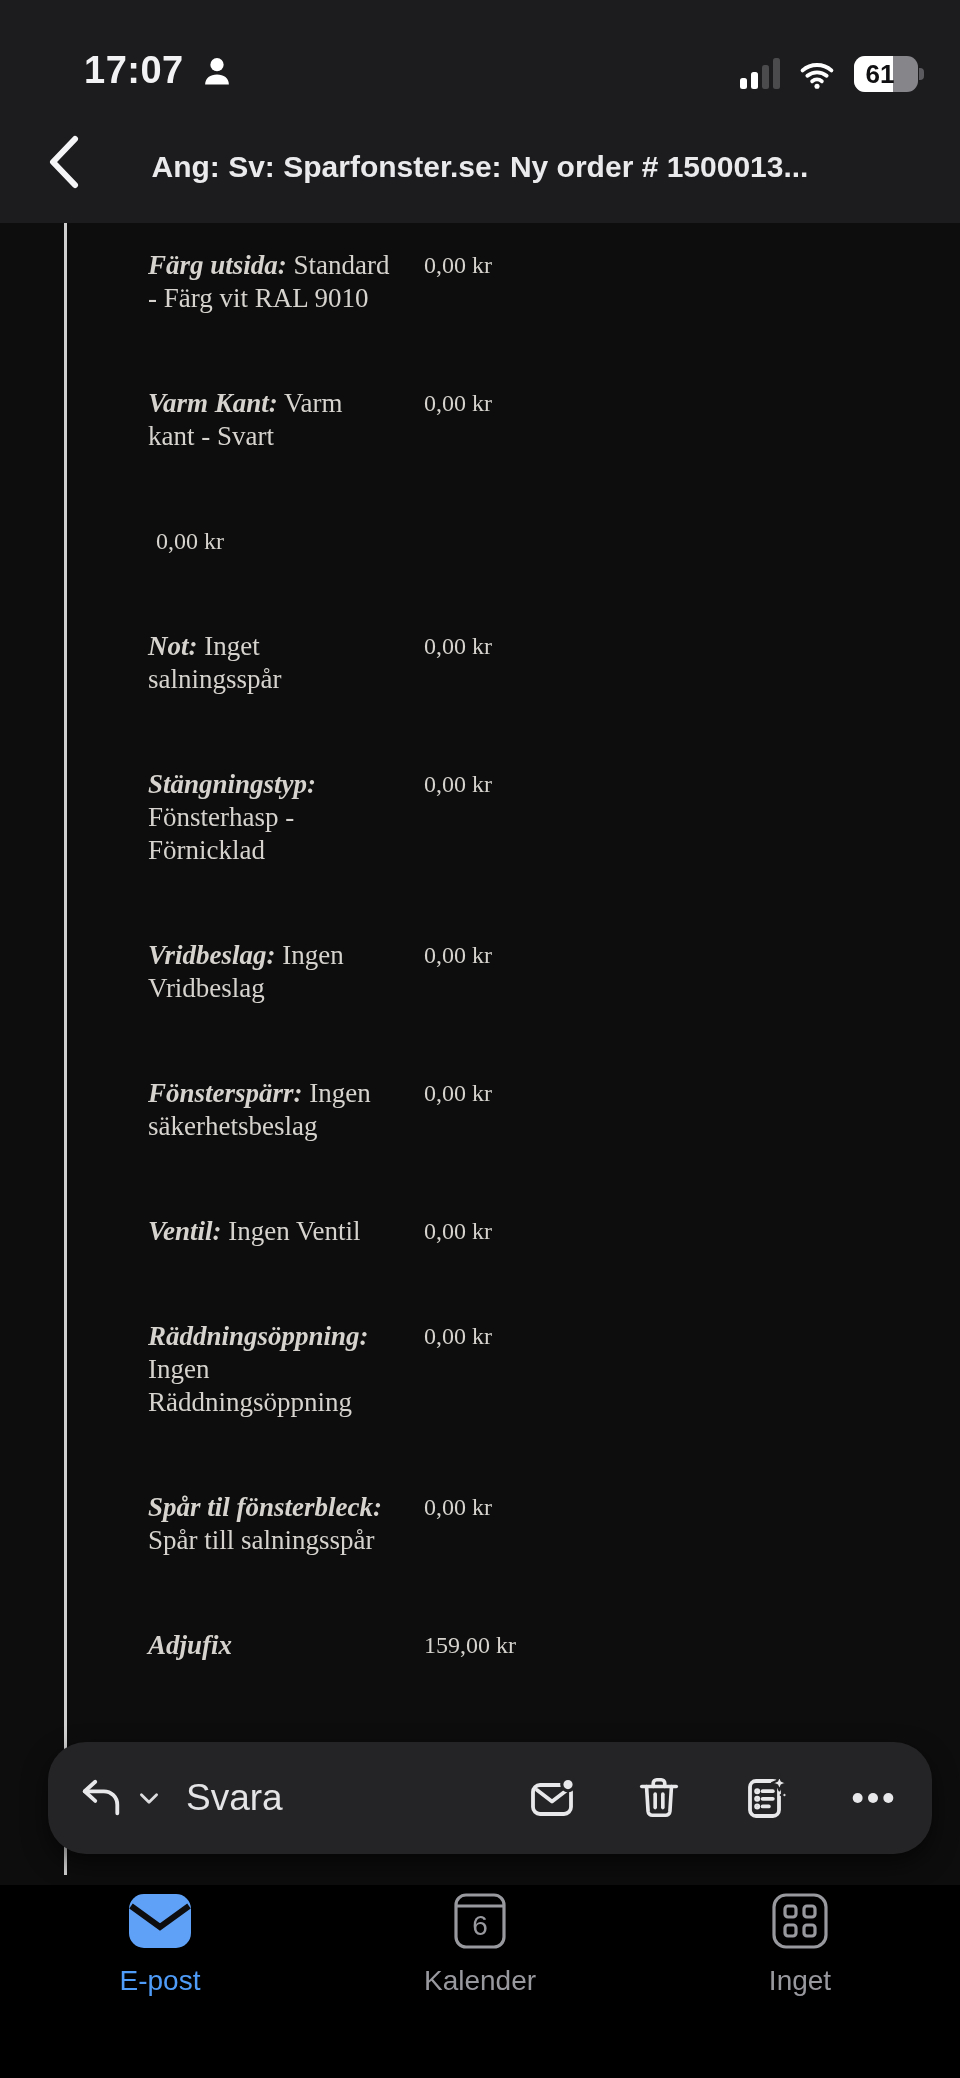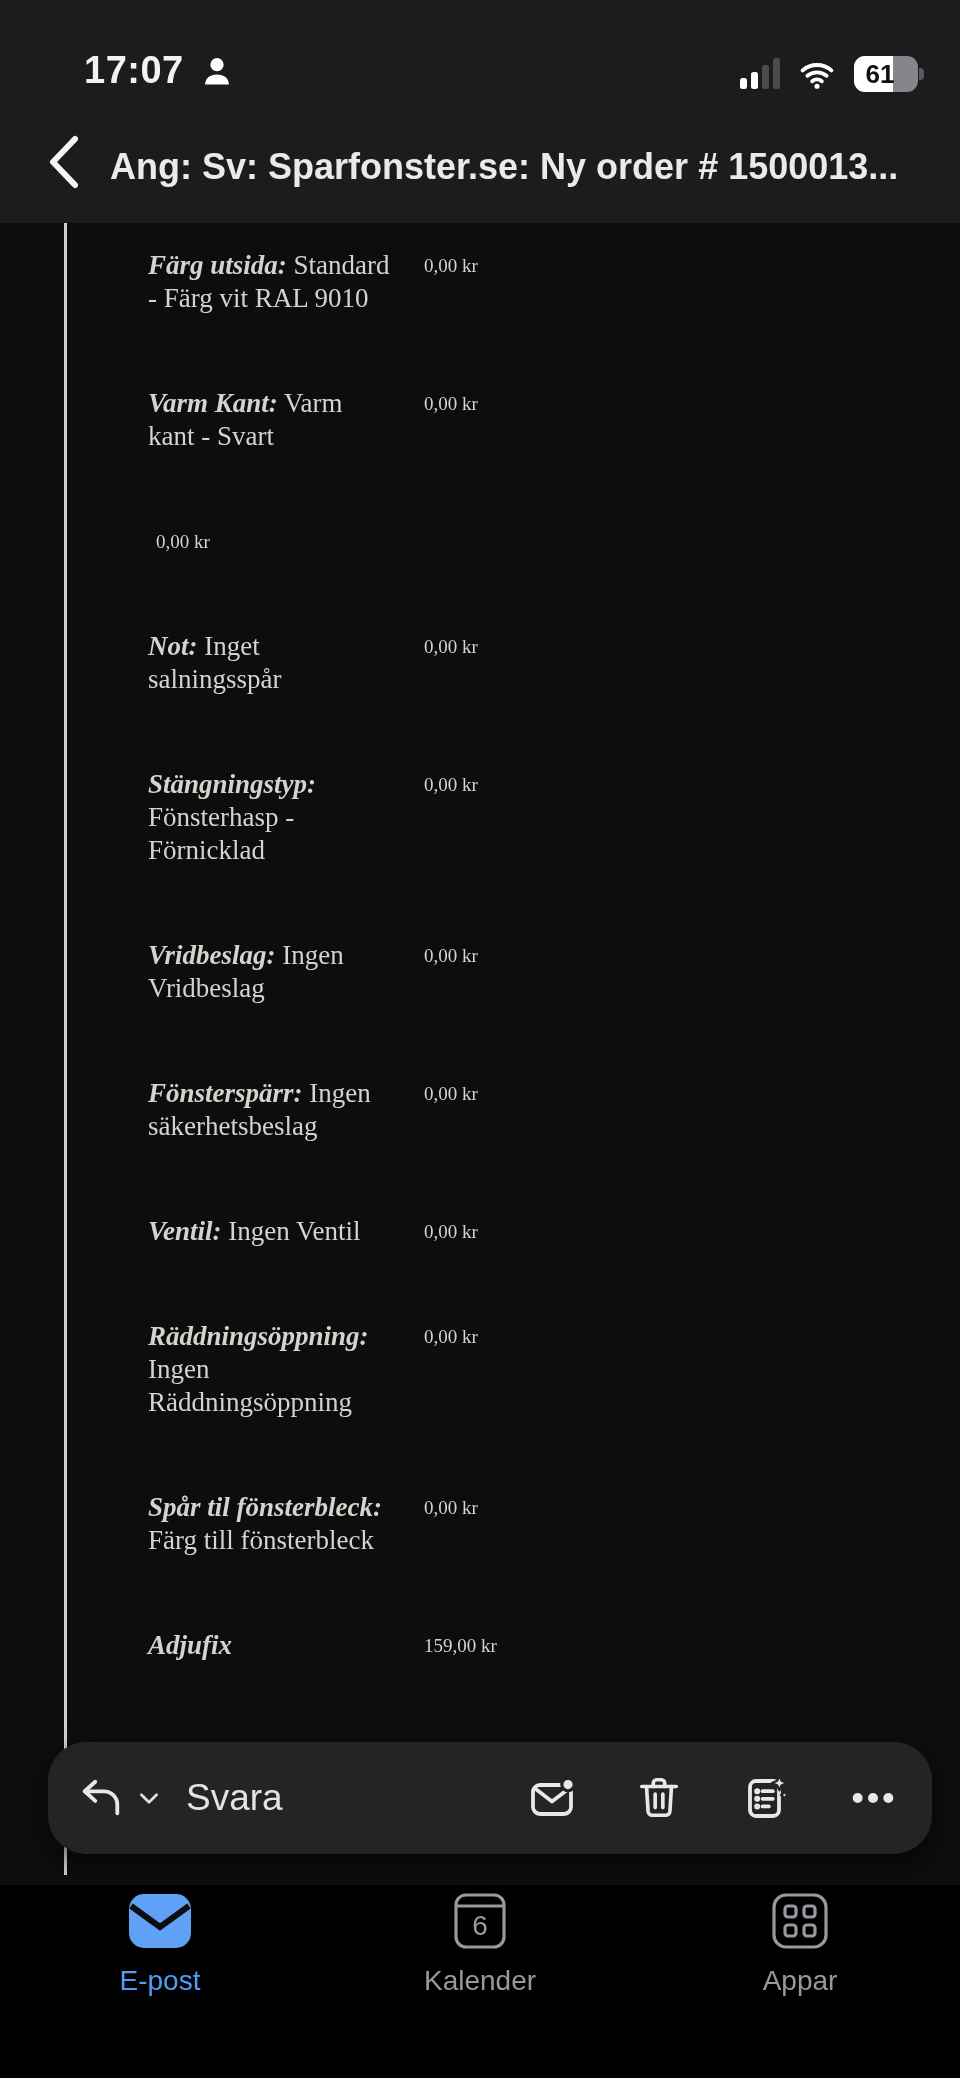--- a/index.html
+++ b/index.html
@@ -18,29 +18,29 @@
   .sig i { display:block; width:7px; border-radius:2.5px; }
   .sig .on { background:#ffffff; }
   .sig .off { background:#4b4b4e; }
   .battery { position:relative; width:70px; height:36px; }
   .batt-body { position:absolute; left:0; top:0; width:64px; height:36px; border-radius:11px; background:#85858a; overflow:hidden; }
   .batt-fill { position:absolute; left:0; top:0; height:36px; background:#ffffff; }
   .batt-num { position:absolute; left:0; top:0; width:52px; height:36px; display:flex; align-items:center; justify-content:center; font-size:26px; font-weight:bold; color:#101012; }
   .batt-cap { position:absolute; right:0; top:12px; width:5px; height:12px; border-radius:0 4px 4px 0; background:#5b5b5f; }
   .navbar { position:absolute; top:110px; left:0; width:960px; height:113px; display:flex; align-items:center; }
   .back-btn { position:absolute; left:30px; top:12px; width:70px; height:80px; display:flex; align-items:center; justify-content:center; }
-  .nav-title { width:100%; text-align:center; font-size:36px; font-weight:600; color:var(--title-text,#eaeaec); white-space:nowrap; overflow:hidden; padding:0 110px; }
+  .nav-title { width:100%; text-align:center; font-size:30px; font-weight:600; color:var(--title-text,#eaeaec); white-space:nowrap; overflow:hidden; padding:0 110px; }
   
   .content { position:absolute; top:223px; left:0; width:960px; height:1667px; background:var(--content-bg,#0d0d0d); overflow:hidden; }
   .quote-line { position:absolute; left:64px; top:0; width:3px; height:1652px; background:#cfcfcf; }
   .rows { position:absolute; left:148px; top:26px; width:640px; }
   .erow { display:flex; align-items:flex-start; margin-bottom:72px;gap:23px; }
   .erow-text { width:245px; font-family:"Liberation Serif", serif; font-size:27px; line-height:33px; color:var(--body-text,#d6d3ce); }
   .erow-text .lbl { font-weight:bold; font-style:italic; }
-  .erow-price { flex:none; margin-left:8px; width:180px; font-family:"Liberation Serif", serif; font-size:19px; line-height:33px; color:var(--body-text,#d6d3ce); }
+  .erow-price { flex:none; margin-left:8px; width:180px; font-family:"Liberation Serif", serif; font-size:24px; line-height:33px; color:var(--body-text,#d6d3ce); }
   
   .toolbar { position:absolute; left:48px; top:1742px; width:884px; height:112px; background:var(--toolbar-bg,#242426); border-radius:38px; box-shadow:0 10px 24px rgba(0,0,0,0.55); display:flex; align-items:center; justify-content:space-between; padding:0 36px 0 30px;gap:44px; }
   .tb-left { display:flex; align-items:center; gap:12px; }
   .tb-reply-label { font-size:37px; color:#e4e4e6; margin-left:12px; }
   .tb-right { display:flex; align-items:center; gap:60px; }
   .tb-btn { display:flex; align-items:center; justify-content:center; background:none; border:none; padding:0; }
   
   .tabbar { position:absolute; left:0; top:1885px; width:960px; height:193px; background:#000; display:flex; }
   .tab { width:320px; display:flex; flex-direction:column; align-items:center; padding-top:8px; }
   .tab-label { margin-top:16px; font-size:28px; color:var(--inactive-gray,#98989f); }
@@ -138,21 +138,21 @@
       <div class="erow-text"><span class="lbl">Ventil:</span><span class="val"> Ingen Ventil</span></div>
       <div class="erow-price">0,00 kr</div>
     </div>
 
     <div class="erow">
       <div class="erow-text"><span class="lbl">Räddningsöppning:</span><span class="val"> Ingen Räddningsöppning</span></div>
       <div class="erow-price">0,00 kr</div>
     </div>
 
     <div class="erow">
-      <div class="erow-text"><span class="lbl">Spår til fönsterbleck:</span><span class="val"> Färg till fönsterbleck</span></div>
+      <div class="erow-text"><span class="lbl">Spår til fönsterbleck:</span><span class="val"> Spår till salningsspår</span></div>
       <div class="erow-price">0,00 kr</div>
     </div>
 
     <div class="erow">
       <div class="erow-text"><span class="lbl">Adjufix</span><span class="val"></span></div>
       <div class="erow-price">159,00 kr</div>
     </div>
   </div>
   </div>
 
@@ -228,17 +228,17 @@
       <span class="tab-label">Kalender</span>
     </div>
     <div class="tab">
       <svg width="56" height="56" viewBox="0 0 56 56" fill="none" stroke="#98989f" stroke-width="3.2">
         <rect x="2" y="2" width="52" height="52" rx="12"></rect>
         <rect x="13" y="13" width="11" height="11" rx="3"></rect>
         <rect x="32" y="13" width="11" height="11" rx="3"></rect>
         <rect x="13" y="32" width="11" height="11" rx="3"></rect>
         <rect x="32" y="32" width="11" height="11" rx="3"></rect>
       </svg>
-      <span class="tab-label">Appar</span>
+      <span class="tab-label">Inget</span>
     </div>
   </div>
 
 </div>
 
 </body></html>

